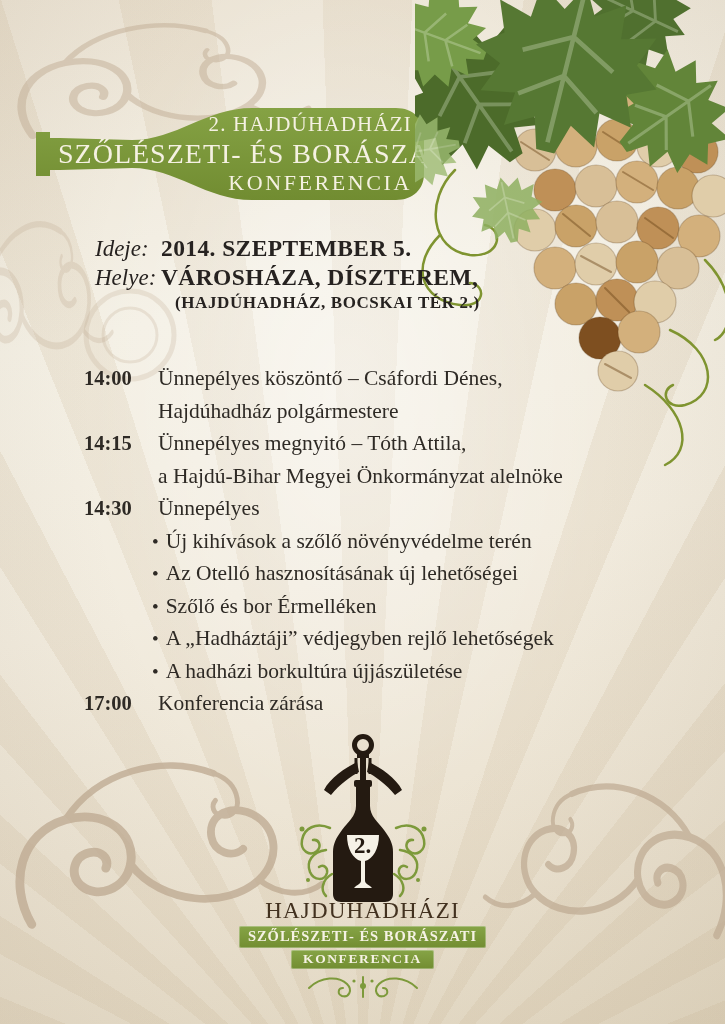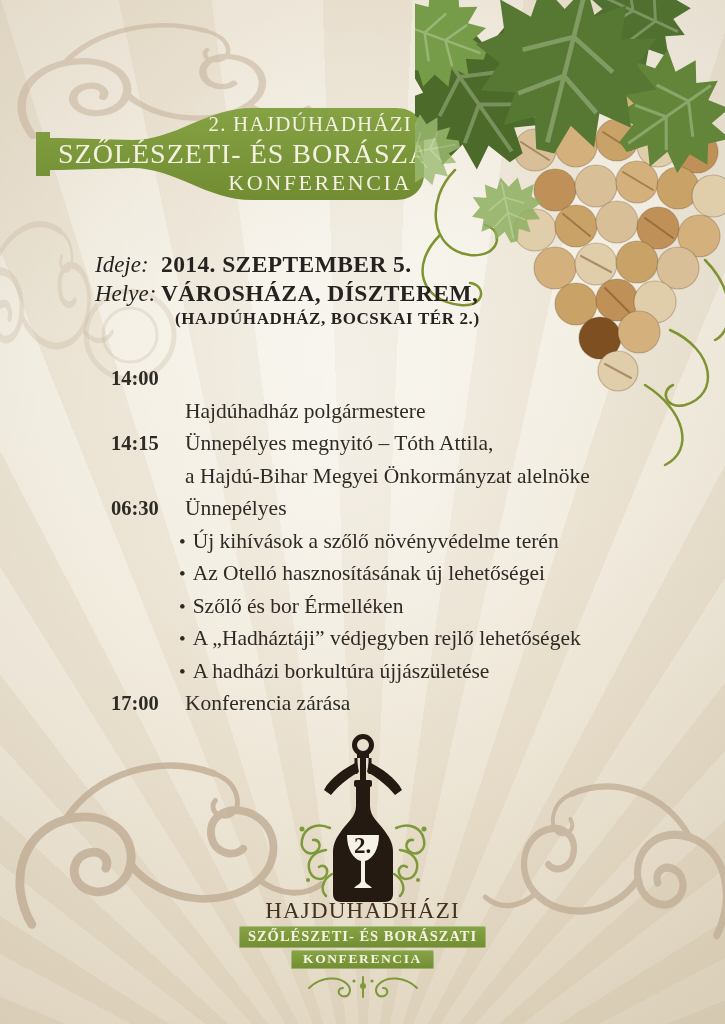--- a/index.html
+++ b/index.html
@@ -18,27 +18,27 @@
   .orn-rings{left:70px; top:280px; width:130px; height:110px; opacity:.25;}
 
   .banner{position:absolute; left:36px; top:102px; width:390px; height:104px; z-index:2;}
   .banner-text{position:absolute; left:58px; top:112px; width:354px; text-align:right; color:#f5f1e2; z-index:3; white-space:nowrap;}
   .banner-line1{font-size:21px; letter-spacing:1.2px; line-height:25px;}
   .banner-line2{font-size:28px; letter-spacing:1px; line-height:33px;}
   .banner-line3{font-size:22px; letter-spacing:2.6px; line-height:26px;}
 
   .decor-topright{position:absolute; right:0; top:0; width:310px; height:500px; z-index:3; pointer-events:none;}
 
-  .details{position:absolute; left:95px; top:250px; z-index:4; color:#262220;}
+  .details{position:absolute; left:95px; top:234px; z-index:4; color:#262220;}
   .drow{display:flex; align-items:baseline; line-height:29px;}
   .dlabel{font-style:italic; font-size:23px; width:66px; flex:none;}
   .dvalue{font-weight:bold; font-size:23.5px; letter-spacing:.4px; white-space:nowrap;}
   .daddress{font-weight:bold; font-size:17px; letter-spacing:.6px; margin-left:80px; line-height:21px; white-space:nowrap;}
 
-  .program{position:absolute; left:111px; top:362px; width:580px; z-index:4; color:#2e2a25;}
+  .program{position:absolute; left:84px; top:362px; width:580px; z-index:4; color:#2e2a25;}
   .prow{display:flex; align-items:baseline; line-height:32.5px; height:32.5px; white-space:nowrap;}
   .ptime{width:74px; flex:none; font-weight:bold; font-size:20.5px;}
   .ptext{font-size:21.5px;}
   .pbullet{display:inline-block; margin:0 7px 0 -6px; font-size:19px;}
 
   .logo{position:absolute; left:0; right:0; top:732px; display:flex; flex-direction:column; align-items:center; z-index:4;}
   .logo-art{position:relative; width:190px; height:172px;}
   .logo-number{position:absolute; left:0; right:0; top:101px; text-align:center; font-weight:bold; font-size:23px; color:#241a11;}
   .logo-title{font-size:23px; font-weight:normal; color:#42311f; letter-spacing:1.2px; margin-top:-6px; line-height:26px;}
   .ribbon{background:linear-gradient(180deg,#86a446,#728d31); color:#f5f2e3; font-weight:bold; box-shadow:inset 0 0 0 1px rgba(255,255,255,.30); border-radius:2px;}
@@ -170,35 +170,36 @@
     <div class="drow">
       <span class="dlabel">Helye:</span>
       <span class="dvalue">VÁROSHÁZA, DÍSZTEREM,</span>
     </div>
     <div class="daddress">(HAJDÚHADHÁZ, BOCSKAI TÉR 2.)</div>
   </div>
 
   <div class="program">
     <div class="prow">
       <span class="ptime">14:00</span>
+      <span class="ptext">Ünnepélyes köszöntő – Csáfordi Dénes,</span>
     </div>
     <div class="prow">
       <span class="ptime"></span>
       <span class="ptext">Hajdúhadház polgármestere</span>
     </div>
     <div class="prow">
       <span class="ptime">14:15</span>
       <span class="ptext">Ünnepélyes megnyitó – Tóth Attila,</span>
     </div>
     <div class="prow">
       <span class="ptime"></span>
       <span class="ptext">a Hajdú-Bihar Megyei Önkormányzat alelnöke</span>
     </div>
     <div class="prow">
-      <span class="ptime">06:30</span>
+      <span class="ptime">14:30</span>
       <span class="ptext">Ünnepélyes</span>
     </div>
     <div class="prow">
       <span class="ptime"></span>
       <span class="ptext"><span class="pbullet">•</span><span>Új kihívások a szőlő növényvédelme terén</span></span>
     </div>
     <div class="prow">
       <span class="ptime"></span>
       <span class="ptext"><span class="pbullet">•</span><span>Az Otelló hasznosításának új lehetőségei</span></span>
     </div>

